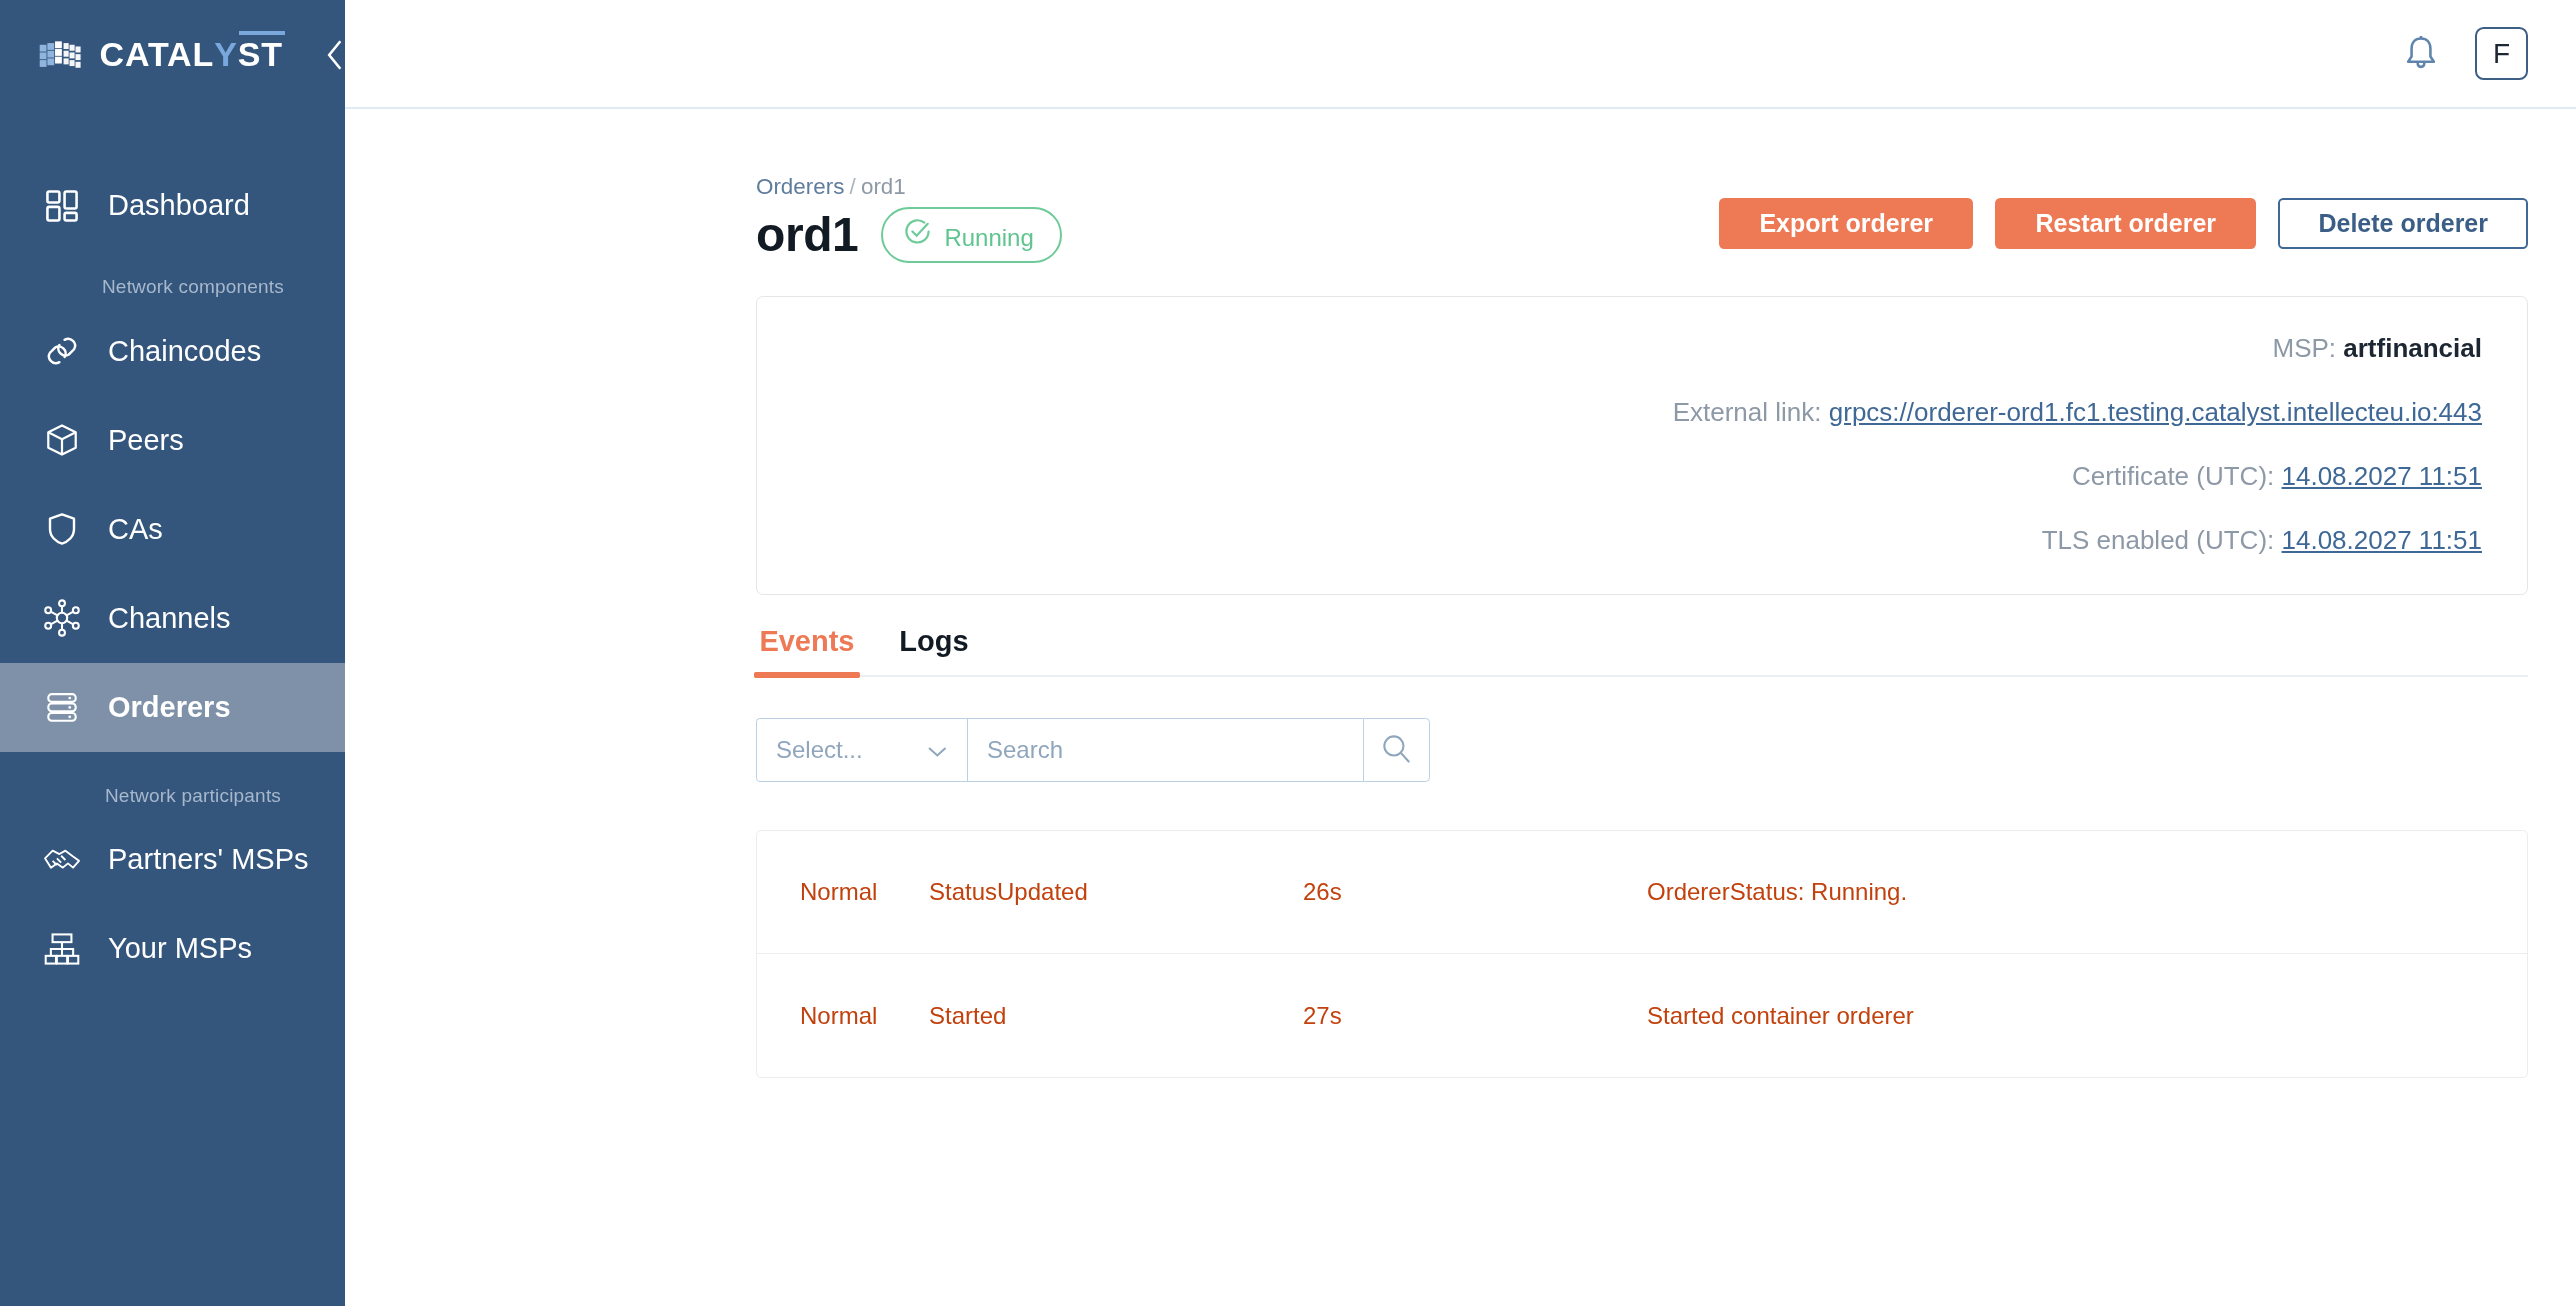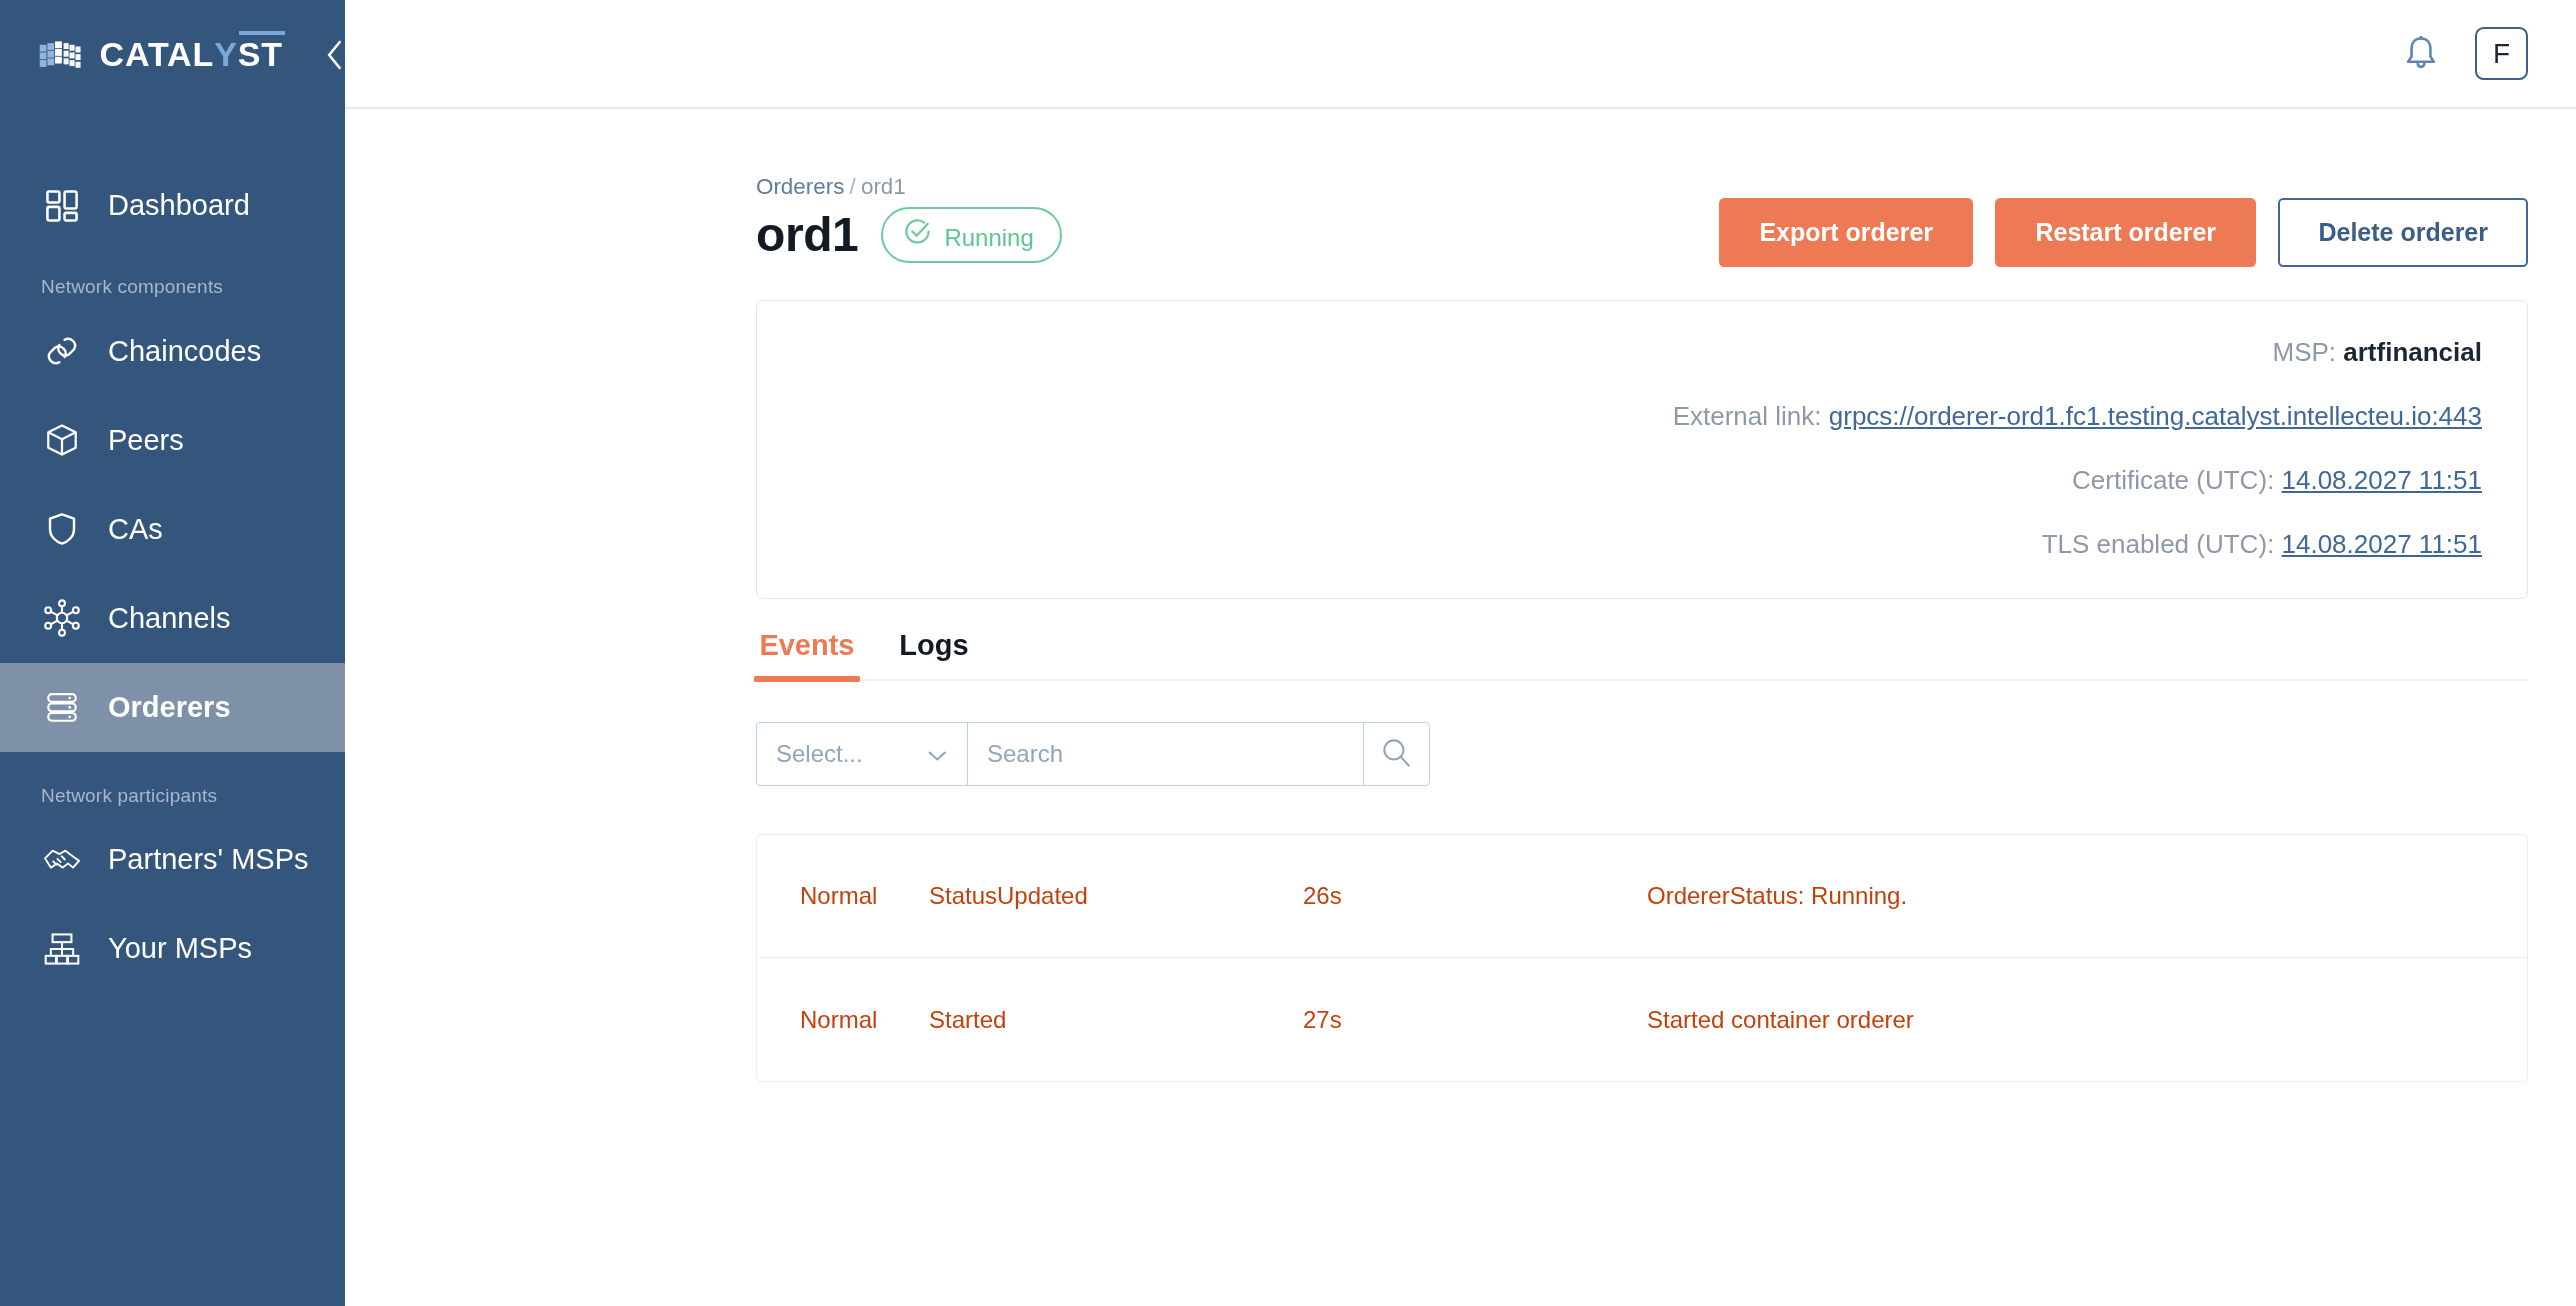--- a/index.html
+++ b/index.html
@@ -46,21 +46,21 @@
   }
   .nav-item .ico { width: 41px; height: 41px; flex: none;
     display: flex; align-items: center; justify-content: center; }
   .nav-item .lbl {
     font-size: 29px; color: #ffffff; font-weight: 400; white-space: nowrap;
   }
   .nav-item.active { background: #7e91a8; }
   .nav-item.active .lbl { font-weight: 700; }
   .nav-group {
     font-size: 19px; color: #a7b7cc; padding-left: 41px;
-    margin-top: 33px; margin-bottom: 8.6px; letter-spacing: 0.2px;
+    margin-top: 33px; margin-bottom: 8.6px; letter-spacing: 0.2px; text-align: center;
   }
   .nav-group.first { margin-top: 26px; }
 
   
   .main { flex: 1; height: 1307px; display: flex; flex-direction: column;
           background: #ffffff; overflow: hidden; }
   .topbar {
     height: 109px; min-height: 109px; background: #ffffff;
     border-bottom: 2.6px solid #e1ebf4;
     display: flex; align-items: center; justify-content: flex-end;
@@ -87,21 +87,21 @@
   .page-title { font-size: 48px; font-weight: 700; color: #121a24; letter-spacing: -0.4px; }
   .badge {
     display: inline-flex; align-items: flex-end; gap: 12px;
     border: 2.6px solid #6ecb99; border-radius: 34px;
     padding: 8.6px 26px 8.6px 20.6px; color: #5fc48e; font-size: 24px; font-weight: 400;
   }
 
   .actions { display: flex; gap: 22.4px; padding-top: 24px; }
   .btn {
     font-size: 25px; font-weight: 700; border-radius: 5.2px; padding: 0 38px;
-    height: 69px; display: flex; align-items: center; justify-content: center;
+    height: 51px; display: flex; align-items: center; justify-content: center;
     cursor: pointer; white-space: nowrap; border: 2.6px solid transparent;
   }
   .btn-primary { background: #ee7a55; color: #ffffff; }
   .btn-outline { background: #ffffff; color: #3b5e86; border-color: #3f6punk; }
   .btn-outline { border-color: #3f6896; }
 
   .info-card {
     margin-top: 33px; border: 1.7px solid #e6e6e6; border-radius: 6.9px;
     background: #ffffff; padding: 36px 45px 38px 45px; text-align: right;
   }

